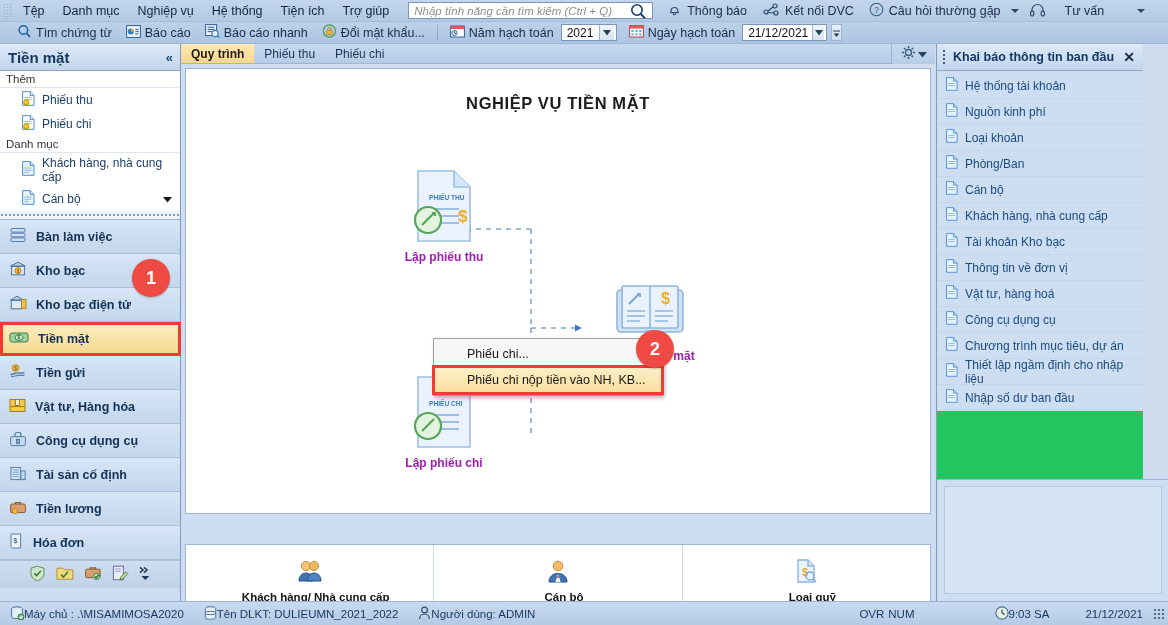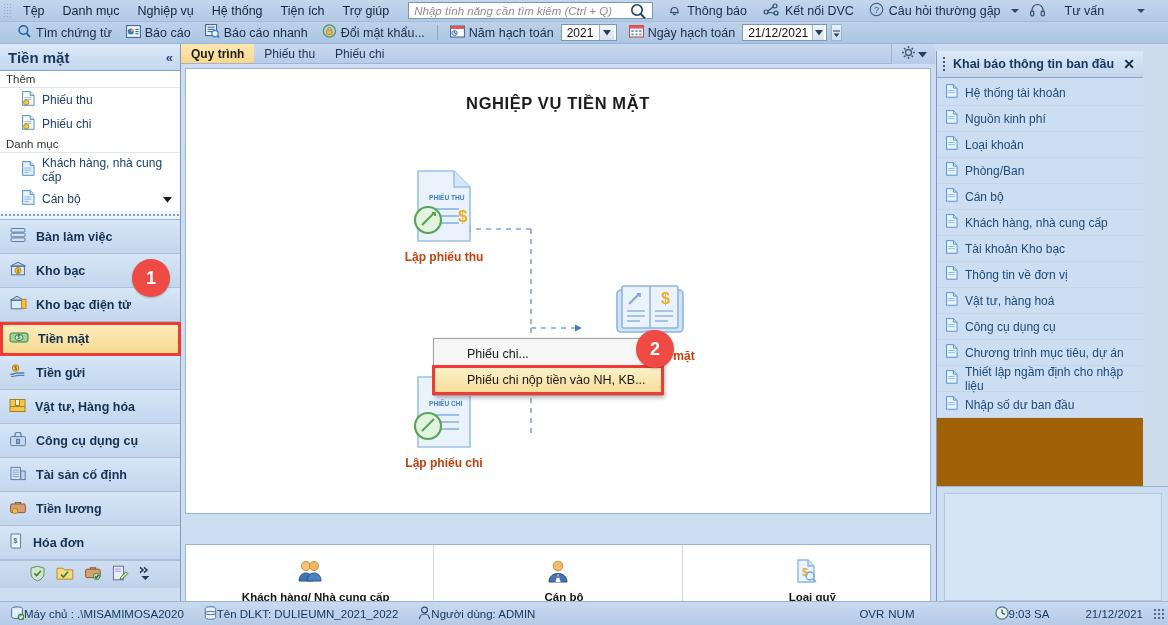--- a/index.html
+++ b/index.html
@@ -132,42 +132,42 @@
   #canvaswrap { padding:4px 4px 0 4px; }
   #canvas {
     width:746px; height:446px; background:#fff; border:1px solid #9db5d2;
     position:relative; overflow:hidden;
   }
   #canvas h1 {
     margin:0; padding-top:25px; text-align:center;
     font-size:16.5px; letter-spacing:.6px; font-weight:bold; color:#1c1c1c;
   }
   .node { position:absolute; text-align:center; width:120px; }
-  .node .cap { font-size:12px; font-weight:bold; color:#c2410c; margin-top:4px; white-space:nowrap;}
+  .node .cap { font-size:12px; font-weight:bold; color:#a21caf; margin-top:4px; white-space:nowrap;}
 
   #bottomstrip {
     position:absolute; left:4px; top:500px; width:746px; height:74px;
     background:#fff; border:1px solid #9db5d2; display:flex;
   }
   .bcell { flex:1; display:flex;flex-direction:column;align-items:center;justify-content:center;
     border-right:1px solid #cfd9e4; cursor:default; }
   .bcell:last-child { border-right:none; }
   .bcell .cap { font-size:11.5px; font-weight:bold; margin-top:5px; color:#141414;padding-left:12px; }
 
   #gearbar {
     position:absolute; right:0; top:0; width:44px; height:20px;
     background:linear-gradient(to bottom,#c7d9ef,#b6cce7);
     display:flex;align-items:center;justify-content:center; gap:2px;
     border-left:1px solid #9db5d2;
   }
 
   
   #rightpanel {
     position:absolute; left:936px; top:44px; width:207px; height:557px;
-    background:#a16207; border-left:1px solid #7f9cbd;margin-top:7px;
+    background:#22c55e; border-left:1px solid #7f9cbd;
   }
   #rp-header {
     height:27px; background:linear-gradient(to bottom,#dce9f8,#c3d6ed);
     border-bottom:1px solid #8aa6c5; display:flex; align-items:center; gap:6px;
     padding-left:5px; padding-right:8px;
   }
   #rp-header .dots { width:5px;height:16px;
     background-image:radial-gradient(#4a6party 0,transparent 0);
     background-image:radial-gradient(#3c5a7d 40%, transparent 42%);
     background-size:4px 4px;}

